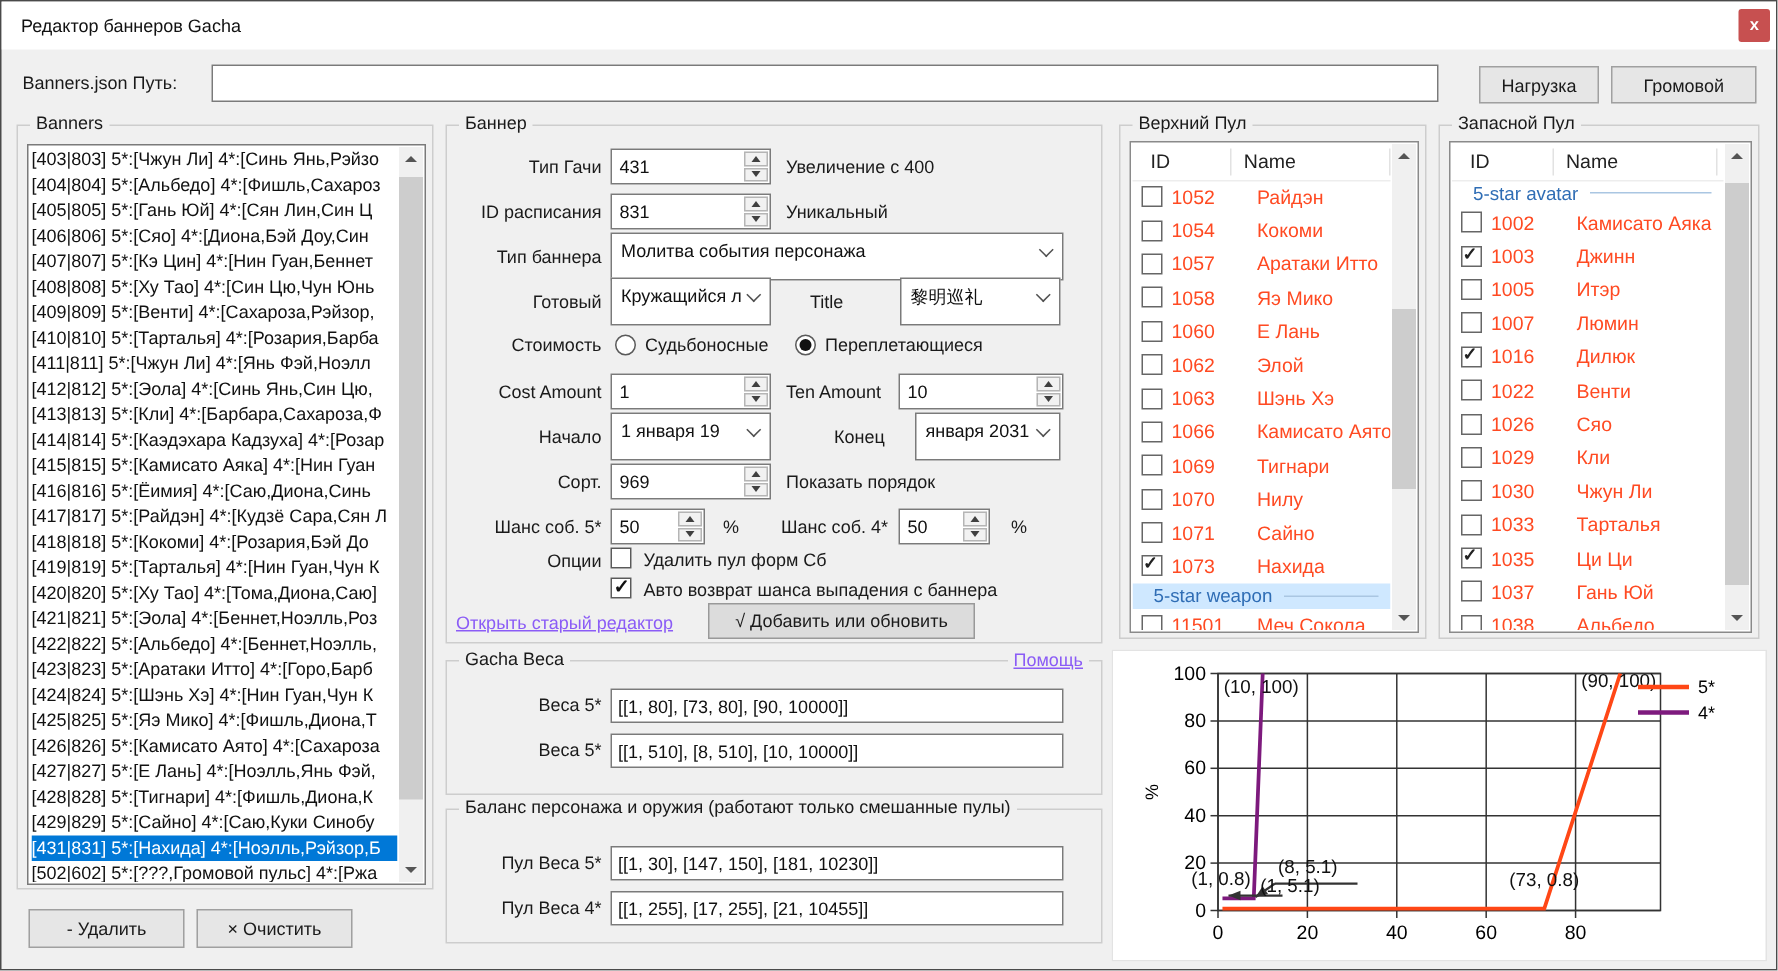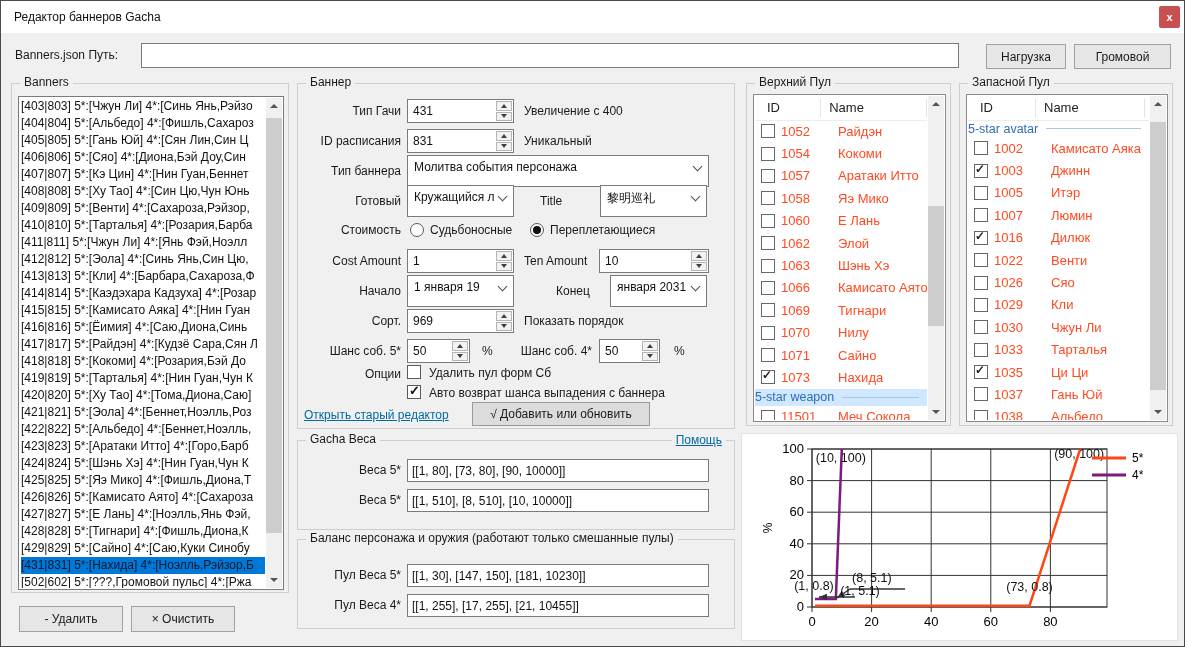--- a/index.html
+++ b/index.html
@@ -7,21 +7,21 @@
   .titlebar{position:absolute;top:0;left:0;right:0;height:32px;background:#ffffff;display:flex;align-items:center;padding-left:13px;font-size:12px;color:#111;}
   .closebtn{position:absolute;top:5px;right:4px;width:21px;height:22px;background:#c75050;color:#fff;font-size:11px;font-weight:bold;display:flex;align-items:center;justify-content:center;border-radius:2px;cursor:default;}
   .lbl{position:absolute;font-size:12px;color:#1a1a1a;white-space:nowrap;}
   .tbox{position:absolute;background:#fff;border:1px solid #7a7a7a;box-sizing:border-box;font-size:12px;font-family:"Liberation Sans",sans-serif;padding:0 4px;color:#111;}
   .btn{position:absolute;background:#e6e6e6;border:1px solid #a0a0a0;box-sizing:border-box;font-size:12px;color:#1a1a1a;display:flex;align-items:center;justify-content:center;}
   .group{position:absolute;border:1px solid #cdcdcd;background:#f0f0f0;box-sizing:border-box;}
   .gtitle{position:absolute;top:-9px;left:8px;background:#f0f0f0;padding:0 4px;font-size:12px;color:#1a1a1a;white-space:nowrap;}
   .listbox{position:absolute;background:#fff;border:1px solid #7a7a7a;box-sizing:border-box;overflow:hidden;}
   .lb-items{position:absolute;left:2px;top:1px;right:18px;bottom:1px;overflow:hidden;}
   .lb-item{height:17px;line-height:17px;font-size:12px;white-space:nowrap;overflow:hidden;color:#111;}
-  .lb-item.selected{background:#0078d7;color:#0f172a;}
+  .lb-item.selected{background:#0078d7;color:#ffffff;}
   .vscroll{position:absolute;top:1px;right:1px;bottom:1px;width:16px;background:#f0f0f0;}
   .vs-btn{position:absolute;left:0;right:0;height:16px;background:#f0f0f0;}
   .vs-btn.up{top:0;} .vs-btn.down{bottom:0;}
   .vs-btn::after{content:'';position:absolute;left:50%;top:50%;transform:translate(-50%,-50%);border-left:4px solid transparent;border-right:4px solid transparent;}
   .vs-btn.up::after{border-bottom:4px solid #555;}
   .vs-btn.down::after{border-top:4px solid #555;}
   .vs-thumb{position:absolute;left:0;right:0;background:#cdcdcd;}
   .frow{position:absolute;left:0;width:100%;height:24px;display:flex;align-items:center;}
   .flabel{position:absolute;width:103px;text-align:right;font-size:12px;color:#1a1a1a;white-space:nowrap;}
   .spin{position:absolute;height:24px;background:#fff;border:1px solid #7a7a7a;box-sizing:border-box;}
@@ -32,32 +32,32 @@
   .sb::after{content:'';position:absolute;left:50%;top:50%;transform:translate(-50%,-50%);border-left:3px solid transparent;border-right:3px solid transparent;}
   .sb.up::after{border-bottom:4px solid #404040;}
   .sb.down::after{border-top:4px solid #404040;}
   .combo{position:absolute;height:32px;border:1px solid #7a7a7a;background:#fff;box-sizing:border-box;font-size:12px;color:#111;overflow:hidden;white-space:nowrap;}
   .combo .val{position:absolute;left:6px;top:4px;right:18px;overflow:hidden;}
   .combo .chev{position:absolute;right:7px;top:7px;width:6px;height:6px;border-right:1.5px solid #505050;border-bottom:1.5px solid #505050;transform:rotate(45deg);}
   .radio{position:absolute;width:14px;height:14px;border:1px solid #5a5a5a;border-radius:50%;background:#fff;box-sizing:border-box;}
   .radio.on::after{content:'';position:absolute;left:2px;top:2px;right:2px;bottom:2px;background:#111;border-radius:50%;}
   .fcb{position:absolute;width:14px;height:14px;border:1px solid #5a5a5a;background:#fff;box-sizing:border-box;}
   .fcb.on::after{content:'\2713';position:absolute;top:-3px;left:1px;font-size:13px;font-weight:bold;color:#111;}
-  .link{position:absolute;color:#0369a1;text-decoration:underline;font-size:12px;white-space:nowrap;cursor:pointer;}
+  .link{position:absolute;color:#8b5cf6;text-decoration:underline;font-size:12px;white-space:nowrap;cursor:pointer;}
   .poollist{position:absolute;background:#fff;border:1px solid #8a8a8a;box-sizing:border-box;overflow:hidden;}
   .pool-header{position:absolute;left:1px;top:1px;right:18px;height:24px;display:flex;align-items:center;font-size:13px;color:#222;border-bottom:1px solid #ededed;}
   .ph-id{width:55px;padding-left:12px;border-right:1px solid #e2e2e2;height:18px;line-height:18px;}
   .ph-name{width:100px;padding-left:8px;border-right:1px solid #e2e2e2;height:18px;line-height:18px;}
   .pool-rows{position:absolute;left:1px;top:25px;right:18px;bottom:1px;overflow:hidden;}
   .pool-row{height:22.4px;display:flex;align-items:center;font-size:13px;color:#ff4a22;white-space:nowrap;}
   .pool-row .cb{width:12px;height:12px;border:1px solid #666;background:#fff;margin-left:6px;position:relative;flex:none;box-sizing:content-box;}
   .pool-row .cb.on::after{content:'\2713';position:absolute;top:-3px;left:0;font-size:12px;font-weight:bold;color:#222;}
   .pool-row .pid{margin-left:6px;width:44px;flex:none;}
   .pool-row .pname{margin-left:13px;overflow:hidden;}
-  .pool-sep{height:17px;display:flex;align-items:center;color:#2f6db5;font-size:12.5px;}
+  .pool-sep{height:17px;display:flex;align-items:center;color:#2f6db5;font-size:12.5px;padding-left:14px;}
   .pool-sep i{flex:1;height:1px;background:#aac6e2;margin:0 8px;}
   .pool-sep.hl{background:#cfe8ff;}
   .chartpanel{position:absolute;background:#fff;border:1px solid #e3e3e3;box-sizing:border-box;}
 </style>
 </head>
 <body>
 
 <div class="window">
 
   <div class="titlebar">

